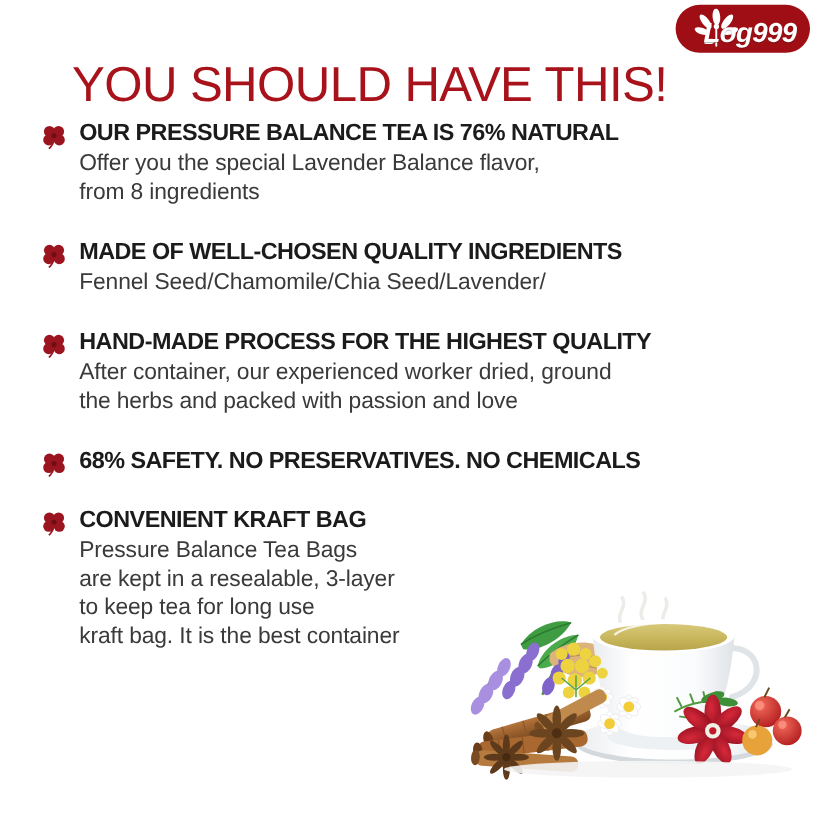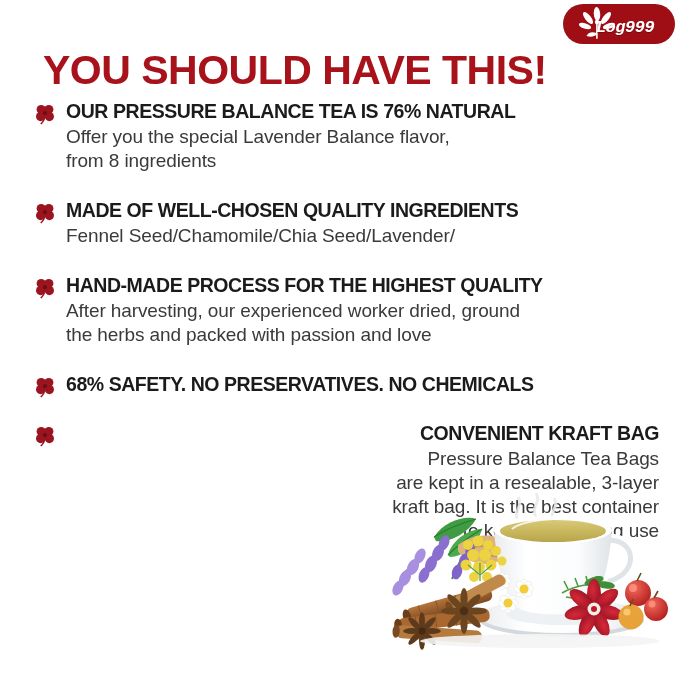--- a/index.html
+++ b/index.html
@@ -20,56 +20,56 @@
     border-radius:20px;
     display:flex; align-items:center; justify-content:center;
     overflow:hidden;
   }
   .brand-badge .lily{
     position:absolute; left:14px; top:3px; width:40px; height:34px;
   }
   .brand-text{
     position:relative;
     color:#ffffff;
-    font-family:Liberation Mono, monospace;
+    font-family:Liberation Sans, sans-serif;
     font-style:italic;
     font-weight:700;
-    font-size:17px;
+    font-size:23px;
     letter-spacing:-0.5px;
     margin-top:7px;
     margin-left:12px;
     text-shadow:0 1px 0 rgba(0,0,0,.25);
   }
 
   
   .headline{
     position:absolute;
-    left:43px; top:48px;
+    left:60px; top:48px;
     width:600px;
     color:#A8121A;
     font-family:"Liberation Sans", sans-serif;
-    font-weight:700;
+    font-weight:400;
     font-size:41px;
     line-height:44px;
     letter-spacing:-0.5px;
     white-space:nowrap;
   }
 
   
   .features{
     position:absolute;
     left:34px; top:100px;
     width:625px;
   }
   .feature{
     position:relative;
     padding-left:32px;
     margin-bottom:26px;
   }
-  .feature:last-child{ margin-bottom:0;text-align:right; }
+  .feature:last-child{ margin-bottom:0; }
 
   .bullet{
     position:absolute;
     left:0; top:3px;
     width:22px; height:22px;
   }
 
   .f-title{
     color:#1b1b1b;
     font-family:"Liberation Sans", sans-serif;
@@ -161,21 +161,21 @@
         <circle cx="7.2" cy="6.6" r="4.6"></circle>
         <circle cx="14.8" cy="6.6" r="4.6"></circle>
         <circle cx="6.6" cy="13.6" r="4.6"></circle>
         <circle cx="15.4" cy="13.6" r="4.6"></circle>
         <circle cx="11" cy="10.2" r="2.1" fill="#6e0d14"></circle>
         <path d="M10.4 13 C9.6 16.5 8.2 18.8 6.2 20.6 L7.4 21.4 C9.6 19.3 11.2 16.6 11.8 13.4 Z"></path>
       </g>
     </svg>
     <div class="f-title">HAND-MADE PROCESS FOR THE HIGHEST QUALITY</div>
     <div class="f-body">
-      <span class="ln">After harvesting, our experienced worker dried, ground</span>
+      <span class="ln">After container, our experienced worker dried, ground</span>
       <span class="ln">the herbs and packed with passion and love</span>
     </div>
   </div>
 
   <div class="feature">
     <svg class="bullet" viewBox="0 0 22 22">
       <g fill="#9B1520">
         <circle cx="7.2" cy="6.6" r="4.6"></circle>
         <circle cx="14.8" cy="6.6" r="4.6"></circle>
         <circle cx="6.6" cy="13.6" r="4.6"></circle>
@@ -195,22 +195,22 @@
         <circle cx="6.6" cy="13.6" r="4.6"></circle>
         <circle cx="15.4" cy="13.6" r="4.6"></circle>
         <circle cx="11" cy="10.2" r="2.1" fill="#6e0d14"></circle>
         <path d="M10.4 13 C9.6 16.5 8.2 18.8 6.2 20.6 L7.4 21.4 C9.6 19.3 11.2 16.6 11.8 13.4 Z"></path>
       </g>
     </svg>
     <div class="f-title">CONVENIENT KRAFT BAG</div>
     <div class="f-body">
       <span class="ln">Pressure Balance Tea Bags</span>
       <span class="ln">are kept in a resealable, 3-layer</span>
+      <span class="ln">to keep tea for long use</span>
       <span class="ln">kraft bag. It is the best container</span>
-      <span class="ln">to keep tea for long use</span>
     </div>
   </div>
 
 </div>
 
 <svg class="product-photo" viewBox="0 0 285 165">
   <defs>
     <linearGradient id="cupG" x1="0" y1="0" x2="1" y2="0">
       <stop offset="0" stop-color="#e9ecef"></stop>
       <stop offset="0.28" stop-color="#ffffff"></stop>

